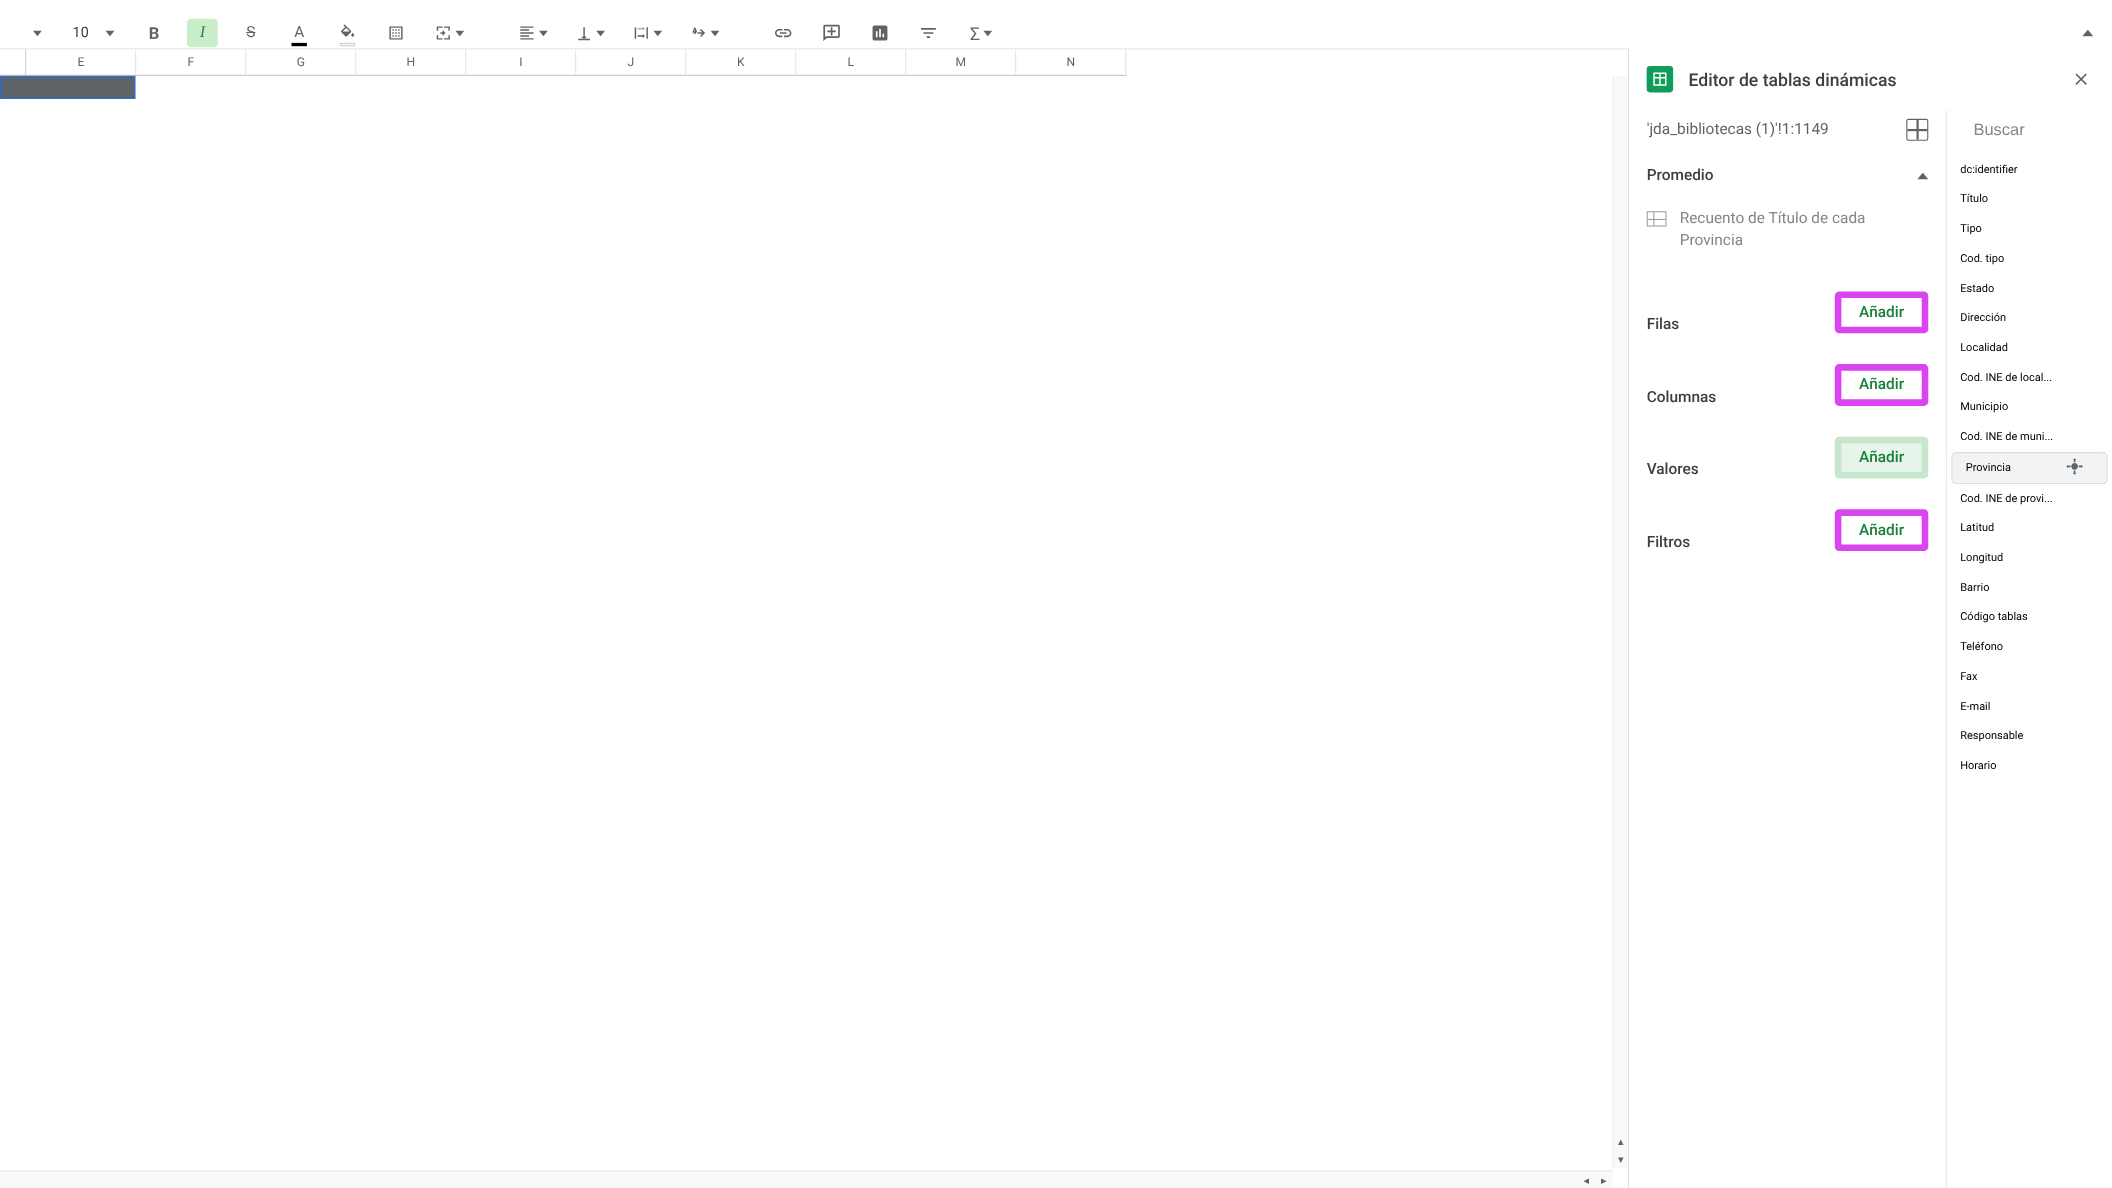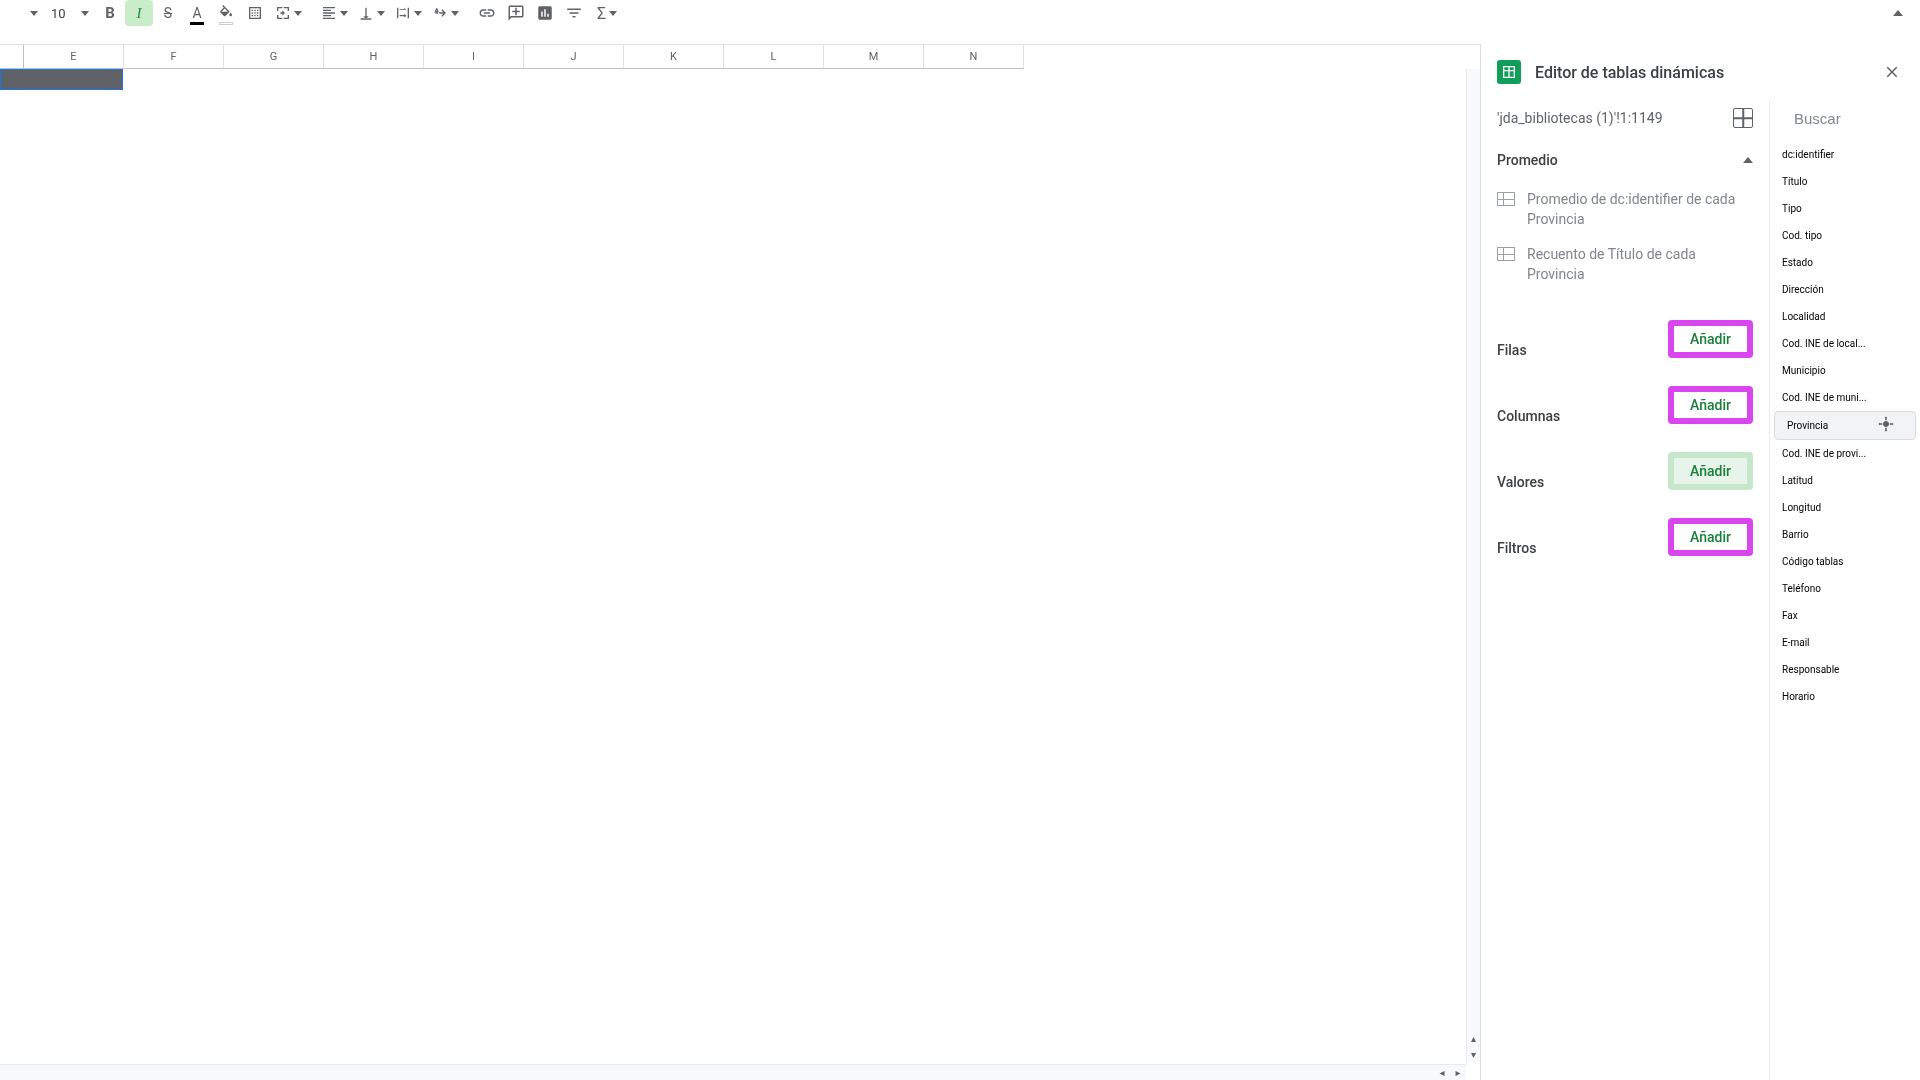--- a/index.html
+++ b/index.html
@@ -8,23 +8,23 @@
   font-size: 13px;
   color: #3c4043;
   background: #fff;
   overflow: hidden;
   width: 1920px;
   height: 1080px;
 }
 .toolbar {
   height: 44px;
   display: flex;
-  align-items: flex-start;
+  align-items: flex-end;
   padding: 0 8px;
-  gap: 1px;
+  gap: 16px;
   border-bottom: 1px solid transparent;
 }
 .tb-btn {
   width: 28px;
   height: 26px;
   display: flex;
   align-items: center;
   justify-content: center;
   border-radius: 4px;
   cursor: pointer;
@@ -490,24 +490,20 @@
         <div class="range-row">
           <div class="range-text">'jda_bibliotecas (1)'!1:1149</div>
           <div class="grid-icon"></div>
         </div>
 
         <div class="section-header">
           <div class="section-title">Promedio</div>
           <div class="sug-chev"></div>
         </div>
         <div>
-          <div class="suggestion-item">
-            <span class="sug-icon"></span>
-            <span>Promedio de dc:identifier de cada Provincia</span>
-          </div>
           <div class="suggestion-item">
             <span class="sug-icon"></span>
             <span>Recuento de Título de cada Provincia</span>
           </div>
         </div>
 
         <div class="drop-section">
           <div class="drop-label">Filas</div>
           <div class="add-btn">Añadir</div>
         </div>

